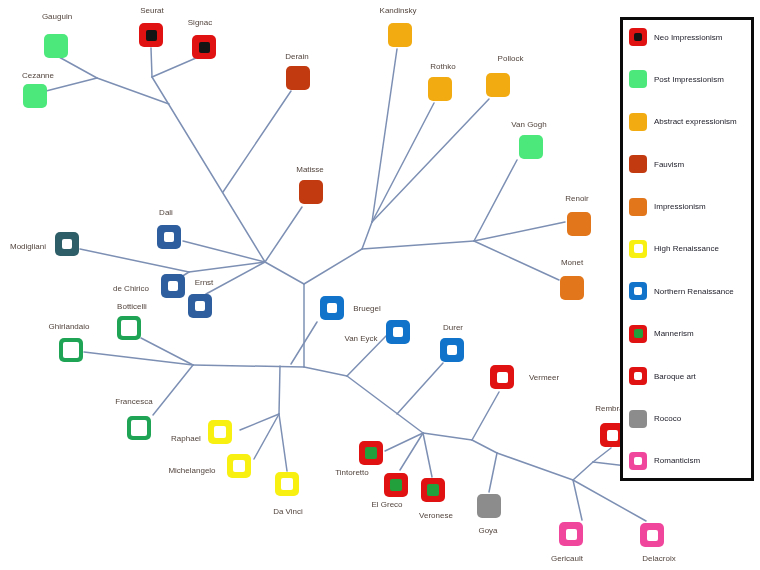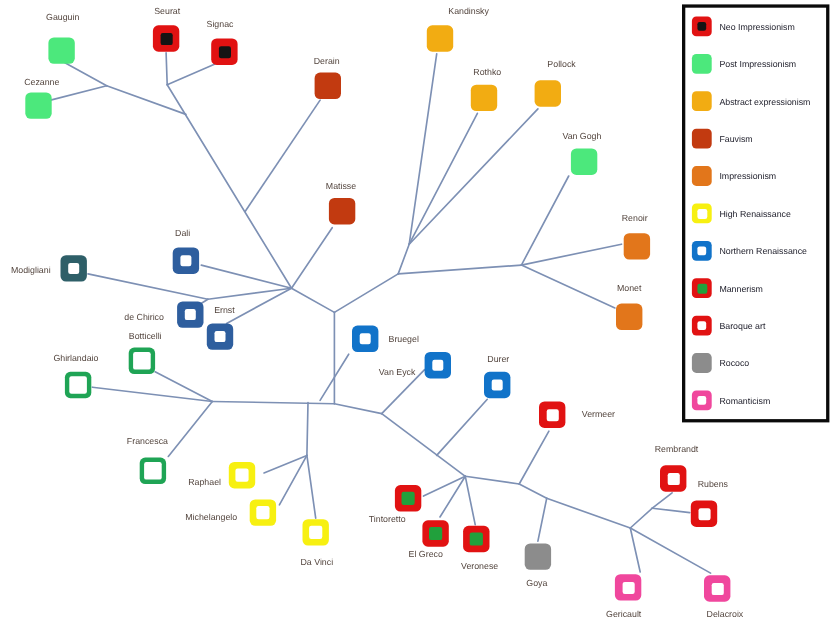--- a/index.html
+++ b/index.html
@@ -126,21 +126,21 @@
       <div class="node-label" style="left: 152px; top: 10px; color: rgb(83, 69, 62);">Seurat</div>
       <div class="node-square" style="left: 192px; top: 35px; width: 24px; height: 24px; background: rgb(225, 18, 18);">
         <div class="node-inner" style="width: 11px; height: 11px; background: rgb(20, 20, 20);"></div>
       </div>
       <div class="node-label" style="left: 200px; top: 22px; color: rgb(83, 69, 62);">Signac</div>
       <div class="node-square" style="left: 23px; top: 84px; width: 24px; height: 24px; background: rgb(76, 232, 124);"></div>
       <div class="node-label" style="left: 38px; top: 75px; color: rgb(83, 69, 62);">Cezanne</div>
       <div class="node-square" style="left: 286px; top: 66px; width: 24px; height: 24px; background: rgb(194, 58, 16);"></div>
       <div class="node-label" style="left: 297px; top: 56px; color: rgb(83, 69, 62);">Derain</div>
       <div class="node-square" style="left: 388px; top: 23px; width: 24px; height: 24px; background: rgb(242, 172, 18);"></div>
-      <div class="node-label" style="left: 398px; top: 10px; color: rgb(83, 69, 62); margin-left: 28px;">Kandinsky</div>
+      <div class="node-label" style="left: 398px; top: 10px; color: rgb(83, 69, 62);">Kandinsky</div>
       <div class="node-square" style="left: 428px; top: 77px; width: 24px; height: 24px; background: rgb(242, 172, 18);"></div>
       <div class="node-label" style="left: 443px; top: 66px; color: rgb(83, 69, 62);">Rothko</div>
       <div class="node-square" style="left: 486px; top: 73px; width: 24px; height: 24px; background: rgb(242, 172, 18);"></div>
       <div class="node-label" style="left: 502px; top: 58px; color: rgb(83, 69, 62); padding-left: 17px;">Pollock</div>
       <div class="node-square" style="left: 519px; top: 135px; width: 24px; height: 24px; background: rgb(76, 232, 124);"></div>
       <div class="node-label" style="left: 529px; top: 124px; color: rgb(83, 69, 62);">Van Gogh</div>
       <div class="node-square" style="left: 299px; top: 180px; width: 24px; height: 24px; background: rgb(194, 58, 16);"></div>
       <div class="node-label" style="left: 310px; top: 169px; color: rgb(83, 69, 62);">Matisse</div>
       <div class="node-square" style="left: 567px; top: 212px; width: 24px; height: 24px; background: rgb(226, 118, 27);"></div>
       <div class="node-label" style="left: 577px; top: 198px; color: rgb(83, 69, 62);">Renoir</div>
@@ -226,21 +226,21 @@
       <div class="node-label" style="left: 648px; top: 440px; color: rgb(83, 69, 62);">Rubens</div>
       <div class="node-square" style="left: 559px; top: 522px; width: 24px; height: 24px; background: rgb(240, 71, 157);">
         <div class="node-inner" style="width: 11px; height: 11px; background: rgb(255, 255, 255);"></div>
       </div>
       <div class="node-label" style="left: 567px; top: 558px; color: rgb(83, 69, 62);">Gericault</div>
       <div class="node-square" style="left: 640px; top: 523px; width: 24px; height: 24px; background: rgb(240, 71, 157);">
         <div class="node-inner" style="width: 11px; height: 11px; background: rgb(255, 255, 255);"></div>
       </div>
       <div class="node-label" style="left: 659px; top: 558px; color: rgb(83, 69, 62);">Delacroix</div>
     </div>
-  <div id="legend" style="left: 620px; top: 4px; width: 134px; height: 380px; border-color: rgb(10, 10, 10);">
+  <div id="legend" style="left: 620px; top: 17px; width: 134px; height: 464px; border-color: rgb(10, 10, 10);">
       <div class="legend-row">
         <div class="legend-swatch" style="background: rgb(225, 18, 18);">
           <div class="legend-swatch-inner" style="width: 8px; height: 8px; background: rgb(20, 20, 20);"></div>
         </div>
         <div class="legend-label">Neo Impressionism</div>
       </div>
       <div class="legend-row">
         <div class="legend-swatch" style="background: rgb(76, 232, 124);"></div>
         <div class="legend-label">Post Impressionism</div>
       </div>

